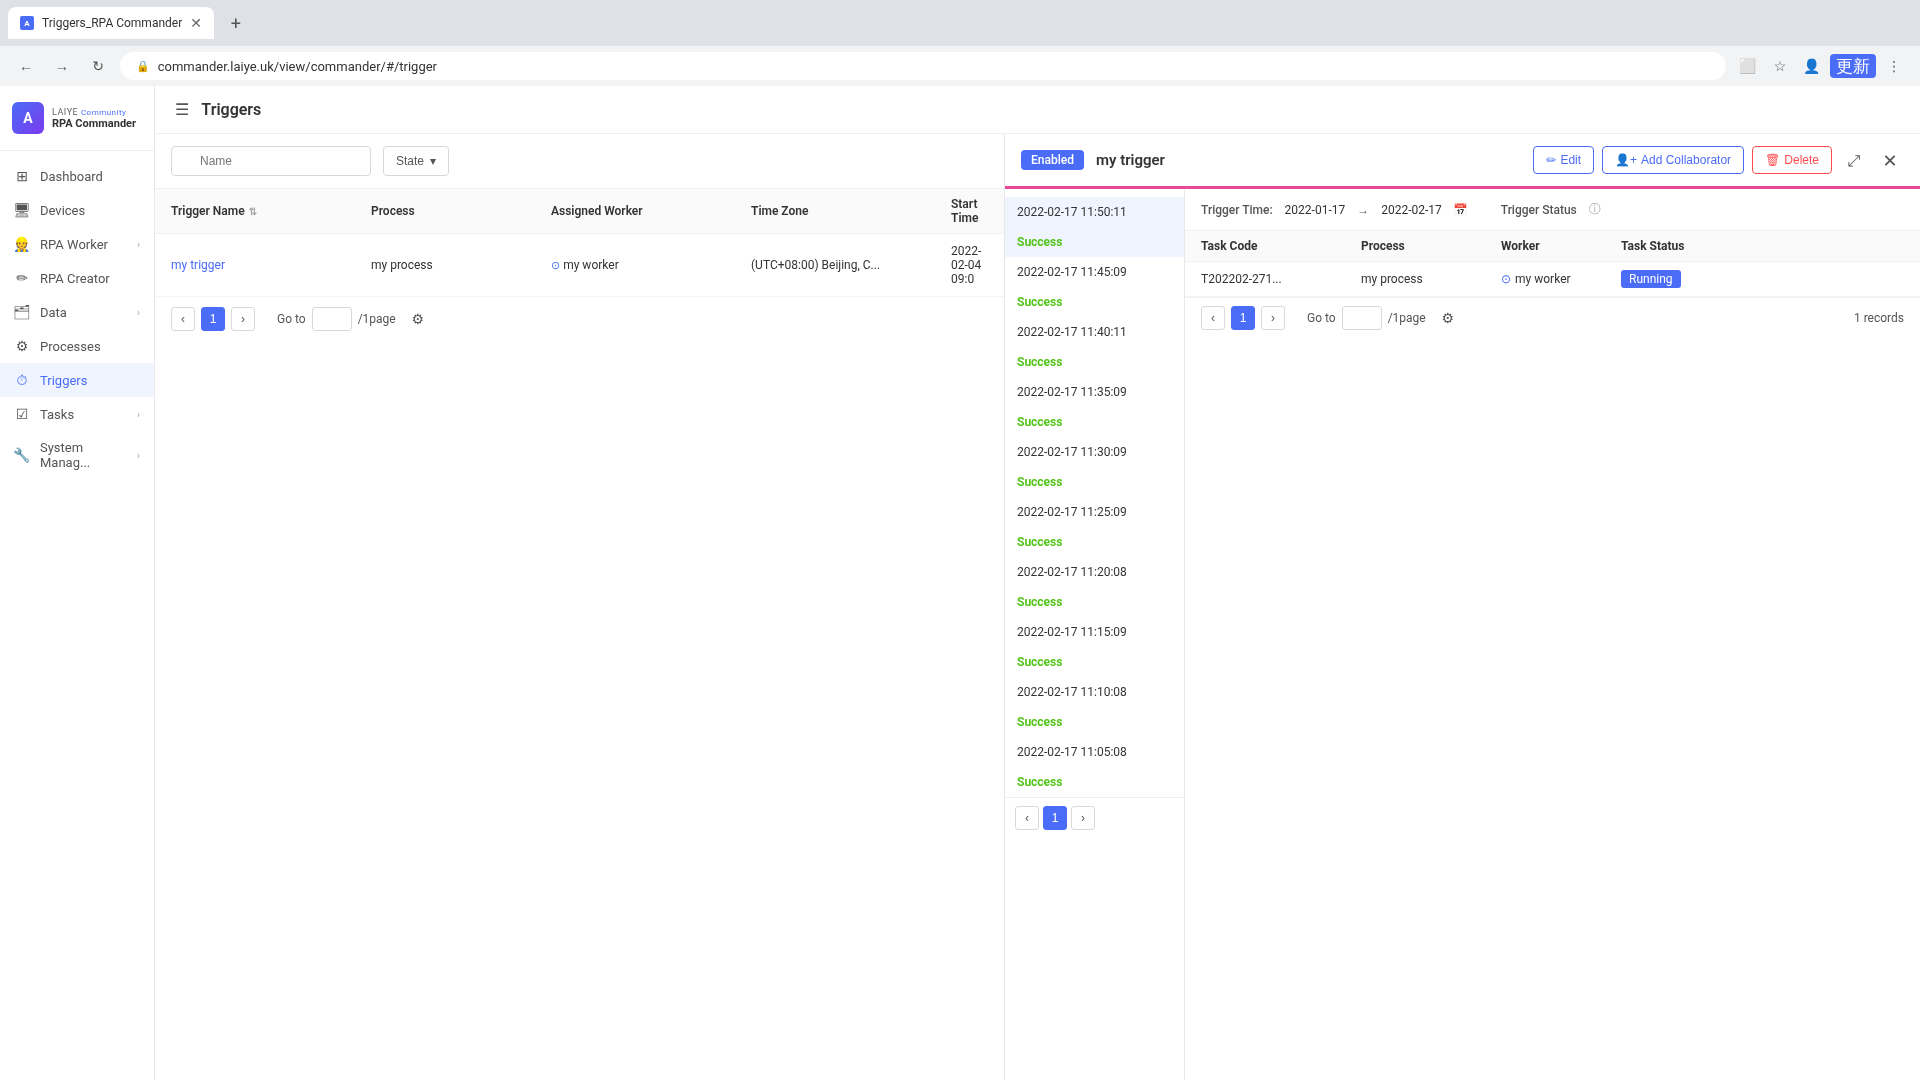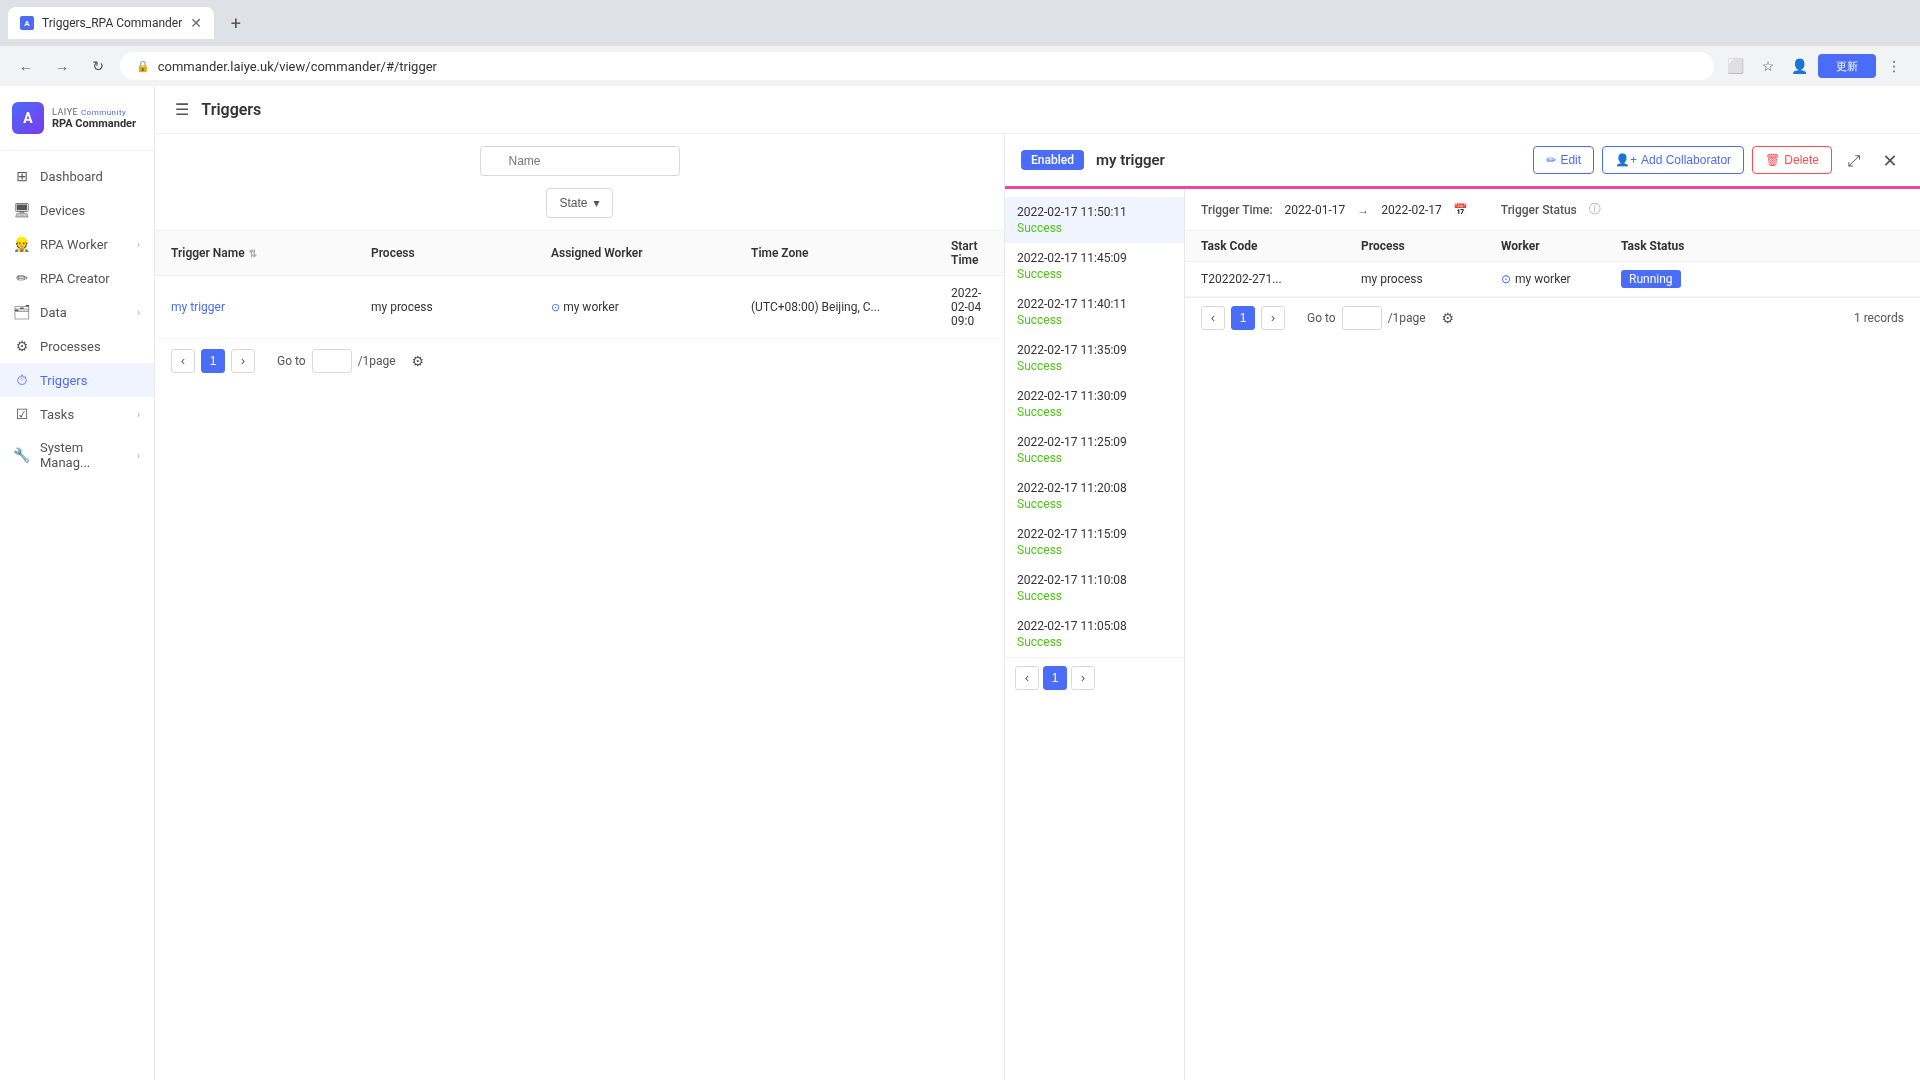--- a/index.html
+++ b/index.html
@@ -10,21 +10,21 @@
     .browser-tab { background: white; border-radius: 8px 8px 0 0; padding: 0 12px; height: 32px; display: flex; align-items: center; gap: 8px; font-size: 12px; min-width: 180px; }
     .browser-tab-favicon { width: 14px; height: 14px; background: #4a6cf7; border-radius: 2px; display: flex; align-items: center; justify-content: center; color: white; font-size: 8px; font-weight: bold; }
     .browser-tab-close { margin-left: auto; cursor: pointer; color: #666; font-size: 14px; }
     .new-tab-btn { width: 28px; height: 28px; border-radius: 50%; display: flex; align-items: center; justify-content: center; cursor: pointer; color: #555; font-size: 18px; }
     .browser-nav { background: #f1f3f4; height: 40px; display: flex; align-items: center; padding: 0 12px; gap: 8px; }
     .nav-btn { width: 28px; height: 28px; border-radius: 50%; display: flex; align-items: center; justify-content: center; cursor: pointer; color: #555; font-size: 14px; background: none; border: none; }
     .address-bar { flex: 1; height: 28px; border: none; border-radius: 14px; background: white; padding: 0 16px; font-size: 13px; color: #333; display: flex; align-items: center; gap: 8px; }
     .address-bar-lock { color: #555; font-size: 11px; }
     .nav-actions { display: flex; gap: 4px; align-items: center; }
     .nav-action-btn { width: 28px; height: 28px; border-radius: 50%; display: flex; align-items: center; justify-content: center; cursor: pointer; color: #555; font-size: 14px; }
-    .update-btn { background: #4a6cf7; color: white; border-radius: 4px; padding: 2px 18px; font-size: 11px; height: 24px; display: flex; align-items: center; }
+    .update-btn { background: #4a6cf7; color: white; border-radius: 4px; padding: 2px 6px; font-size: 17px; height: 24px; display: flex; align-items: center; }
 
     
     .app { display: flex; height: calc(1080px - 86px); }
 
     
     .sidebar { width: 155px; background: white; border-right: 1px solid #e8e8e8; display: flex; flex-direction: column; padding: 0; }
     .sidebar-logo { padding: 16px 12px; display: flex; align-items: center; gap: 8px; border-bottom: 1px solid #f0f0f0; }
     .logo-icon { width: 32px; height: 32px; background: linear-gradient(135deg, #4a6cf7, #7c3aed); border-radius: 6px; display: flex; align-items: center; justify-content: center; color: white; font-size: 14px; font-weight: bold; }
     .logo-text { display: flex; flex-direction: column; }
     .logo-brand { font-size: 9px; color: #666; letter-spacing: 0.5px; }
@@ -39,21 +39,21 @@
     
     .main-content { flex: 1; display: flex; flex-direction: column; background: white; }
     .main-header { padding: 14px 20px; border-bottom: 1px solid #f0f0f0; display: flex; align-items: center; gap: 12px; }
     .hamburger { cursor: pointer; color: #555; font-size: 16px; }
     .page-title { font-size: 16px; font-weight: 600; color: #333; }
 
     .main-body { display: flex; flex: 1; overflow: hidden; }
 
     
     .trigger-list { width: 850px; border-right: 1px solid #e8e8e8; display: flex; flex-direction: column; }
-    .filter-bar { padding: 12px 16px; display: flex; align-items: center; gap: 12px; border-bottom: 1px solid #f0f0f0; flex-direction: column; }
+    .filter-bar { padding: 12px 16px; display: flex; align-items: flex-end; gap: 12px; border-bottom: 1px solid #f0f0f0; }
     .search-input { width: 200px; height: 30px; border: 1px solid #d9d9d9; border-radius: 4px; padding: 0 10px 0 28px; font-size: 12px; color: #999; position: relative; }
     .search-wrapper { position: relative; display: inline-flex; align-items: center; }
     .search-icon { position: absolute; left: 8px; color: #aaa; font-size: 12px; pointer-events: none; }
     .state-btn { height: 30px; padding: 0 12px; border: 1px solid #d9d9d9; border-radius: 4px; background: white; font-size: 12px; color: #555; cursor: pointer; display: flex; align-items: center; gap: 6px; }
 
     .table-header { display: grid; grid-template-columns: 200px 180px 200px 200px 1fr; padding: 8px 16px; background: #fafafa; border-bottom: 1px solid #f0f0f0; font-weight: 600; font-size: 12px; color: #333; }
     .table-row { display: grid; grid-template-columns: 200px 180px 200px 200px 1fr; padding: 10px 16px; border-bottom: 1px solid #f5f5f5; align-items: center; font-size: 12px; }
     .col-header { display: flex; align-items: center; gap: 4px; }
     .sort-icon { color: #aaa; font-size: 10px; }
 
@@ -80,21 +80,21 @@
     .panel-tab { padding: 10px 4px; margin-right: 20px; font-size: 13px; cursor: pointer; color: #555; border-bottom: 2px solid transparent; }
     .panel-tab.active { color: #4a6cf7; border-bottom-color: #4a6cf7; font-weight: 500; }
 
     .panel-content { display: flex; flex: 1; overflow: hidden; }
 
     
     .record-list { width: 180px; border-right: 1px solid #e8e8e8; overflow-y: auto; padding: 8px 0; }
     .record-item { padding: 8px 12px; cursor: pointer; }
     .record-item.active { background: #f0f4ff; }
     .record-datetime { font-size: 12px; color: #333; }
-    .record-status { font-size: 12px; color: #52c41a; font-weight: 400; margin-top: 2px; }
+    .record-status { font-size: 12px; color: #52c41a; font-weight: 700; margin-top: 16px; }
 
     .record-pagination { padding: 8px 10px; border-top: 1px solid #f0f0f0; display: flex; align-items: center; gap: 4px; }
 
     
     .task-detail { flex: 1; display: flex; flex-direction: column; padding: 0; overflow: hidden; }
     .trigger-time-bar { padding: 12px 16px; display: flex; align-items: center; gap: 12px; border-bottom: 1px solid #f0f0f0; font-size: 12px; }
     .trigger-time-label { font-weight: 500; color: #555; }
     .trigger-time-value { color: #333; }
     .time-arrow { color: #555; }
     .calendar-icon { color: #555; cursor: pointer; }

